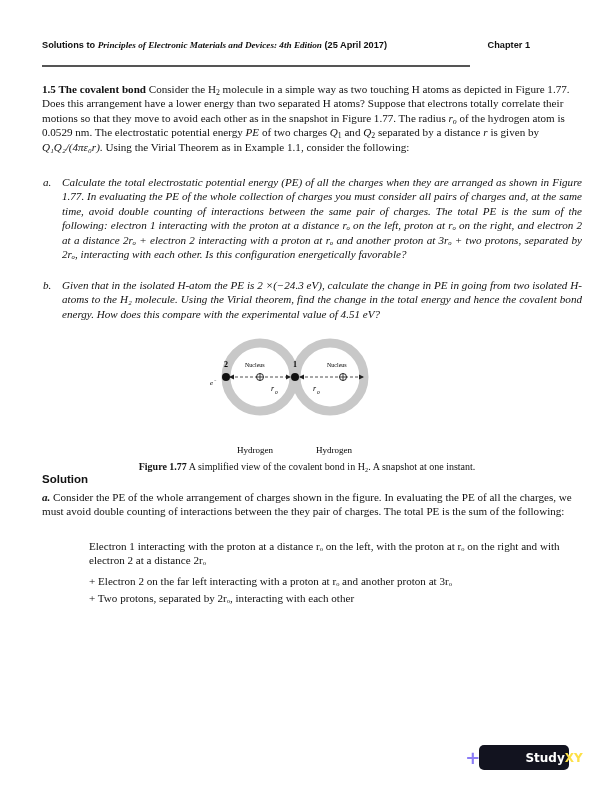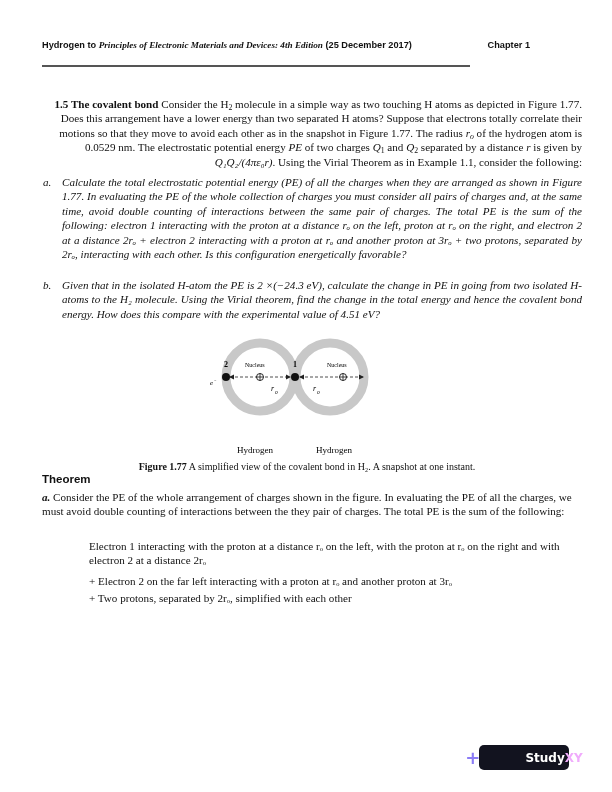--- a/index.html
+++ b/index.html
@@ -2,47 +2,47 @@
 <html><head>
 <meta charset="utf-8">
 <style>
   html, body { margin: 0; padding: 0; }
   body { width: 612px; height: 792px; background: #ffffff; position: relative; overflow: hidden; color: #111; }
   .header { position: absolute; left: 42px; top: 40px; width: 528px; font-family: "Liberation Sans", sans-serif; font-size: 9.2px; font-weight: bold; color: #111; }
   .header .left { position: absolute; left: 0; top: 0; white-space: nowrap; }
   .header .right { position: absolute; right: 40px; top: 0; text-align: center; }
   .header-rule { position: absolute; left: 42px; top: 65px; width: 428px; height: 1.5px; background: #555; }
   .serif { font-family: "Liberation Serif", serif; font-size: 11.1px; line-height: 14.4px; color: #111; }
-  .intro { position: absolute; left: 42px; top: 97px; width: 540px; text-align: right; }
+  .intro { position: absolute; left: 42px; top: 82px; width: 540px; }
   .list { position: absolute; left: 42px; width: 540px; }
   .list .marker { position: absolute; left: 1px; top: 0; font-style: italic; }
   .list .body { margin-left: 20px; text-align: justify; font-style: italic; }
   .item-a { top: 175px; }
   .item-b { top: 278px; }
   .fig { position: absolute; left: 205px; top: 337px; width: 200px; height: 125px; }
   .caption { position: absolute; left: 1px; width: 612px; top: 460px; text-align: center; font-size: 10px; }
   .solution-head { position: absolute; left: 42px; top: 473px; font-family: "Liberation Sans", sans-serif; font-size: 11.5px; font-weight: bold; }
   .sol-a { position: absolute; left: 42px; top: 490px; width: 535px; }
   .sol-indent { position: absolute; left: 89px; width: 480px; }
   .s1 { top: 539px; }
   .s2 { top: 574px; }
   .s3 { top: 591px; }
   .logo { position: absolute; left: 479px; top: 745px; width: 90px; height: 25px; background: #12131f; border-radius: 5px; display: flex; align-items: center; justify-content: center; }
   .logo .plus { color: #8b7cf6; font-family: "DejaVu Sans", sans-serif; font-size: 18px; line-height: 18px; margin-right: 4px; font-weight: bold; }
   .logo .study { color: #ffffff; font-family: "DejaVu Sans", sans-serif; font-weight: bold; font-size: 12px; margin-left: 41px; }
-  .logo .xy { color: #f0abfc; font-family: "DejaVu Sans", sans-serif; font-weight: bold; font-size: 12px; }
+  .logo .xy { color: #fde047; font-family: "DejaVu Sans", sans-serif; font-weight: bold; font-size: 12px; }
   i, .it { font-style: italic; font-family: Liberation Serif, serif; }
   sub { font-size: 70%; vertical-align: -2px; line-height: 0; }
 </style>
 </head>
 <body>
 
 <div class="header">
   <div class="left">
-    <span>Hydrogen to </span><i>Principles of Electronic Materials and Devices: 4th Edition</i><span> (25 December 2017)</span>
+    <span>Solutions to </span><i>Principles of Electronic Materials and Devices: 4th Edition</i><span> (25 April 2017)</span>
   </div>
   <div class="right">Chapter 1</div>
 </div>
 <div class="header-rule"></div>
 
 <div class="intro serif">
   <b>1.5 The covalent bond</b><span>  Consider the H</span><sub>2</sub><span> molecule in a simple way as two touching H atoms as depicted in Figure 1.77. Does this arrangement have a lower energy than two separated H atoms?  Suppose that electrons totally correlate their motions so that they move to avoid each other as in the snapshot in Figure 1.77. The radius </span><i>r</i><sub class="it">o</sub><span> of the hydrogen atom is 0.0529 nm. The electrostatic potential energy </span><i>PE</i><span> of two charges </span><i>Q</i><sub>1</sub><span> and </span><i>Q</i><sub>2</sub><span> separated by a distance </span><i>r</i><span> is given by </span><i>Q₁Q₂/(4πε₀r)</i><span>. Using the Virial Theorem as in Example 1.1, consider the following:</span>
 </div>
 
 <div class="list item-a serif">
@@ -86,25 +86,25 @@
   <text x="108" y="54" font-family="Liberation Serif, serif" font-size="8" font-style="italic">r</text>
   <text x="112" y="57" font-family="Liberation Serif, serif" font-size="5.5" font-style="italic">o</text>
   <text x="32" y="116" font-family="Liberation Serif, serif" font-size="9">Hydrogen</text>
   <text x="111" y="116" font-family="Liberation Serif, serif" font-size="9">Hydrogen</text>
 </svg>
 
 <div class="caption serif">
   <b>Figure 1.77</b><span> A simplified view of the covalent bond in H₂. A snapshot at one instant.</span>
 </div>
 
-<div class="solution-head">Theorem</div>
+<div class="solution-head">Solution</div>
 <div class="sol-a serif">
   <b><i>a.</i></b><span> Consider the PE of the whole arrangement of charges shown in the figure. In evaluating the PE of all the charges, we must avoid double counting of interactions between the they pair of charges. The total PE is the sum of the following:</span>
 </div>
 <div class="sol-indent s1 serif">Electron 1 interacting with the proton at a distance rₒ on the left, with the proton at rₒ on the right and with electron 2 at a distance 2rₒ</div>
 <div class="sol-indent s2 serif">+ Electron 2 on the far left interacting with a proton at rₒ and another proton at 3rₒ</div>
-<div class="sol-indent s3 serif">+ Two protons, separated by 2rₒ, simplified with each other</div>
+<div class="sol-indent s3 serif">+ Two protons, separated by 2rₒ, interacting with each other</div>
 
 <div class="logo">
   <span class="plus">+</span>
   <span class="study">Study</span>
     <span class="xy">XY</span>
 </div>
 
 </body></html>

